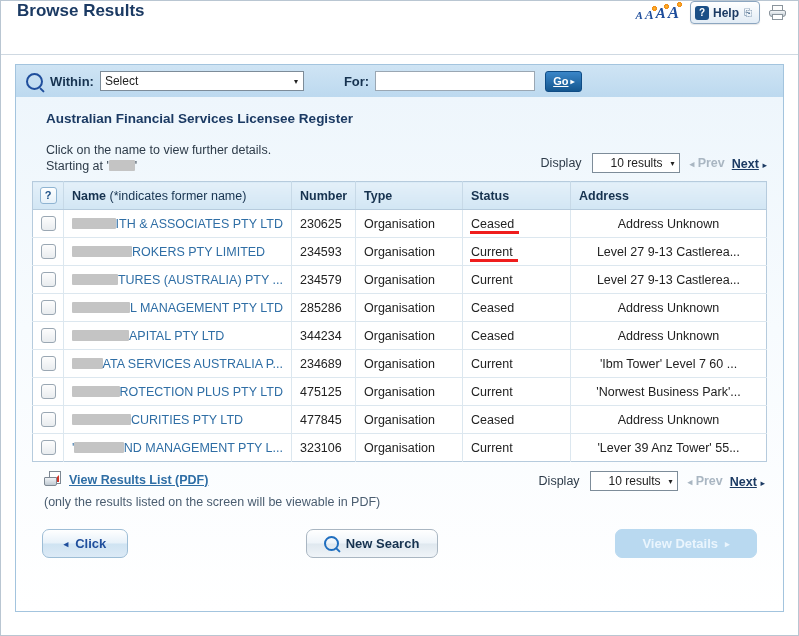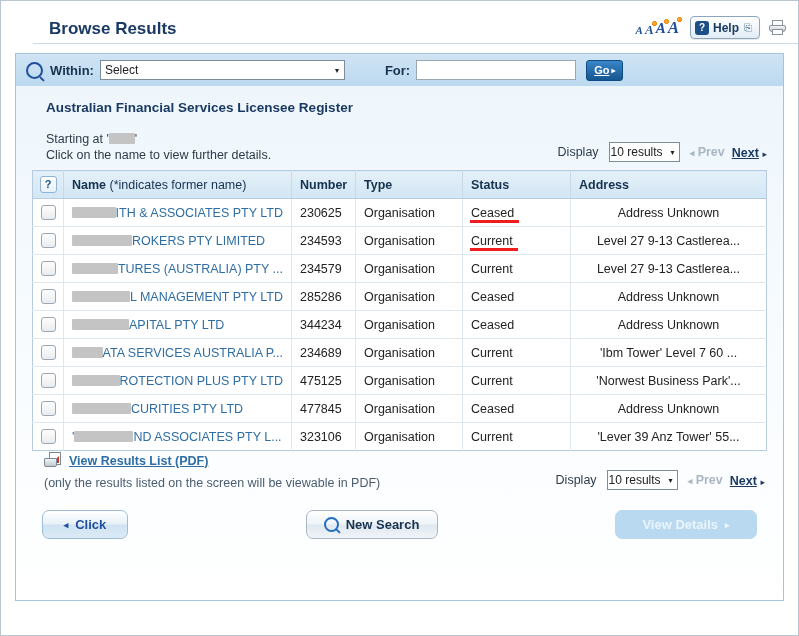--- a/index.html
+++ b/index.html
@@ -27,23 +27,22 @@
     overflow: hidden;
   }
 
   
   .topbar {
     position: relative;
     height: 38px;
     background: #ffffff;
     border-bottom: 1px solid #cfd9e2;
     display: flex;
-    align-items: flex-end;
-    padding: 0 12px 4px 16px;
-    margin-left: 32px;
+    align-items: flex-start;
+    padding: 0 12px 15px 16px;
   }
   .page-title {
     font-size: 17px;
     font-weight: bold;
     color: #1b3a63;
     letter-spacing: 0px;
   }
   .topbar-right {
     margin-left: auto;
     display: flex;
@@ -171,21 +170,21 @@
     border-radius: 1px;
   }
   .lbl-within, .lbl-for {
     font-size: 13px;
     font-weight: bold;
     color: #16324f;
     margin-right: 6px;
   }
   .lbl-for { margin-left: 40px; }
   .sel-within {
-    width: 245px;
+    width: 204px;
     height: 20px;
     border: 1px solid #7d8c99;
     background: #ffffff;
     font-size: 12px;
     color: #222;
     padding: 0 2px 0 4px;
     box-sizing: border-box;
     display: flex;
     align-items: center;
     position: relative;
@@ -268,21 +267,21 @@
   .disp-lbl {
     font-size: 12.5px;
     color: #2d3b49;
   }
   .sel-results {
     height: 20px;
     border: 1px solid #7d8c99;
     background: #ffffff;
     font-size: 12px;
     color: #222;
-    padding: 0 16px 0 1px;
+    padding: 0 16px 0 18px;
     box-sizing: border-box;
     display: flex;
     align-items: center;
     position: relative;
     cursor: pointer;
   }
   .sel-results .caret {
     position: absolute;
     right: 4px;
     font-size: 8px;
@@ -378,22 +377,22 @@
     position: absolute;
     left: -1px; right: -5px;
     bottom: -3px;
     height: 3px;
     background: #ef1d1d;
   }
 
   
   .bottom-row {
     display: flex;
-    align-items: flex-end;
-    margin: 1px 0 0 12px;
+    align-items: flex-start;
+    margin: 9px 0 0 12px;
   }
   .pdf-left { display: flex; flex-direction: column; }
   .pdf-line { display: flex; align-items: center; gap: 7px; }
   .pdf-icon {
     width: 18px; height: 17px;
     position: relative;
     flex: none;
   }
   .pdf-icon .sheet {
     position: absolute; left: 5px; top: 0;
@@ -537,24 +536,24 @@
       </div>
     </div>
   </div>
 
   <div class="panel">
 
     <div class="register-title">Australian Financial Services Licensee Register</div>
 
     <div class="meta-row">
       <div class="meta-left">
+        <div>Click on the name to view further details.</div>
         <div>
           <span>Starting at '</span><span class="redact" style="width:26px"></span><span>'</span>
         </div>
-        <div>Click on the name to view further details.</div>
       </div>
       <div class="meta-right">
         <span class="disp-lbl">Display</span>
         <div class="sel-results">
           <span>10 results</span>
           <span class="caret">▾</span>
         </div>
         <div class="pager">
           <span class="pg-prev"><span class="pg-arrow">◂</span> <span>Prev</span></span>
           <span><span class="pg-next">Next</span> <span class="pg-arrow" style="color:#1b3a63">▸</span></span>
@@ -690,21 +689,21 @@
             <td>Organisation</td>
             <td><span>Ceased</span></td>
             <td>Address Unknown</td>
           </tr>
           <tr>
             <td class="c-check"><span class="cbx"></span></td>
             <td>
               <span class="name-cell">
                 <span class="name-pre">'</span>
                 <span class="redact" style="width: 59px;"></span>
-                <span class="name-link">ND ASSOCIATES PTY L...</span>
+                <span class="name-link">ND MANAGEMENT PTY L...</span>
               </span>
             </td>
             <td>323106</td>
             <td>Organisation</td>
             <td><span>Current</span></td>
             <td>'Lever 39 Anz Tower' 55...</td>
           </tr>
         </tbody>
     </table>
 

